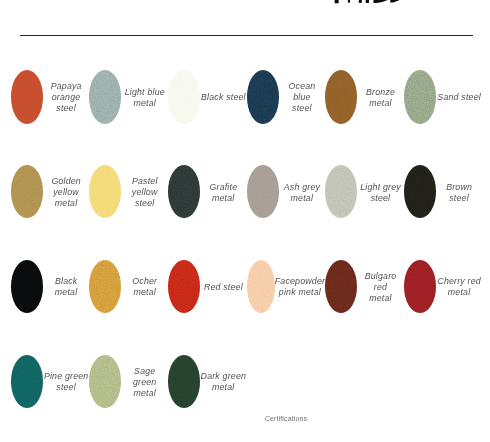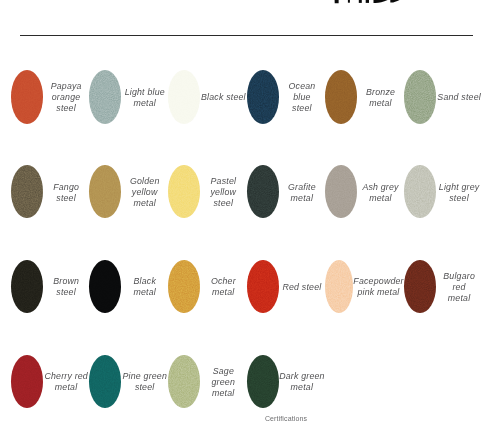--- a/index.html
+++ b/index.html
@@ -224,28 +224,20 @@
       </div>
       <div class="swatch-cell">
         <div class="swatch-dot" style="background: rgb(155, 170, 142);">
           <svg class="grain" style="opacity:0.16">
             <rect width="100%" height="100%" filter="url(#grainfx1)"></rect>
           </svg>
         </div>
         <div class="swatch-label">Sand steel</div>
       </div>
       <div class="swatch-cell">
-        <div class="swatch-dot" style="background: rgb(108, 97, 73);">
-          <svg class="grain" style="opacity:0.16">
-            <rect width="100%" height="100%" filter="url(#grainfx2)"></rect>
-          </svg>
-        </div>
-        <div class="swatch-label">Fango steel</div>
-      </div>
-      <div class="swatch-cell">
         <div class="swatch-dot" style="background: rgb(180, 149, 83);">
           <svg class="grain" style="opacity:0.055">
             <rect width="100%" height="100%" filter="url(#grainfx3)"></rect>
           </svg>
         </div>
         <div class="swatch-label">Golden yellow<br>metal</div>
       </div>
       <div class="swatch-cell">
         <div class="swatch-dot" style="background: rgb(244, 221, 124);">
           <svg class="grain" style="opacity:0.1">

